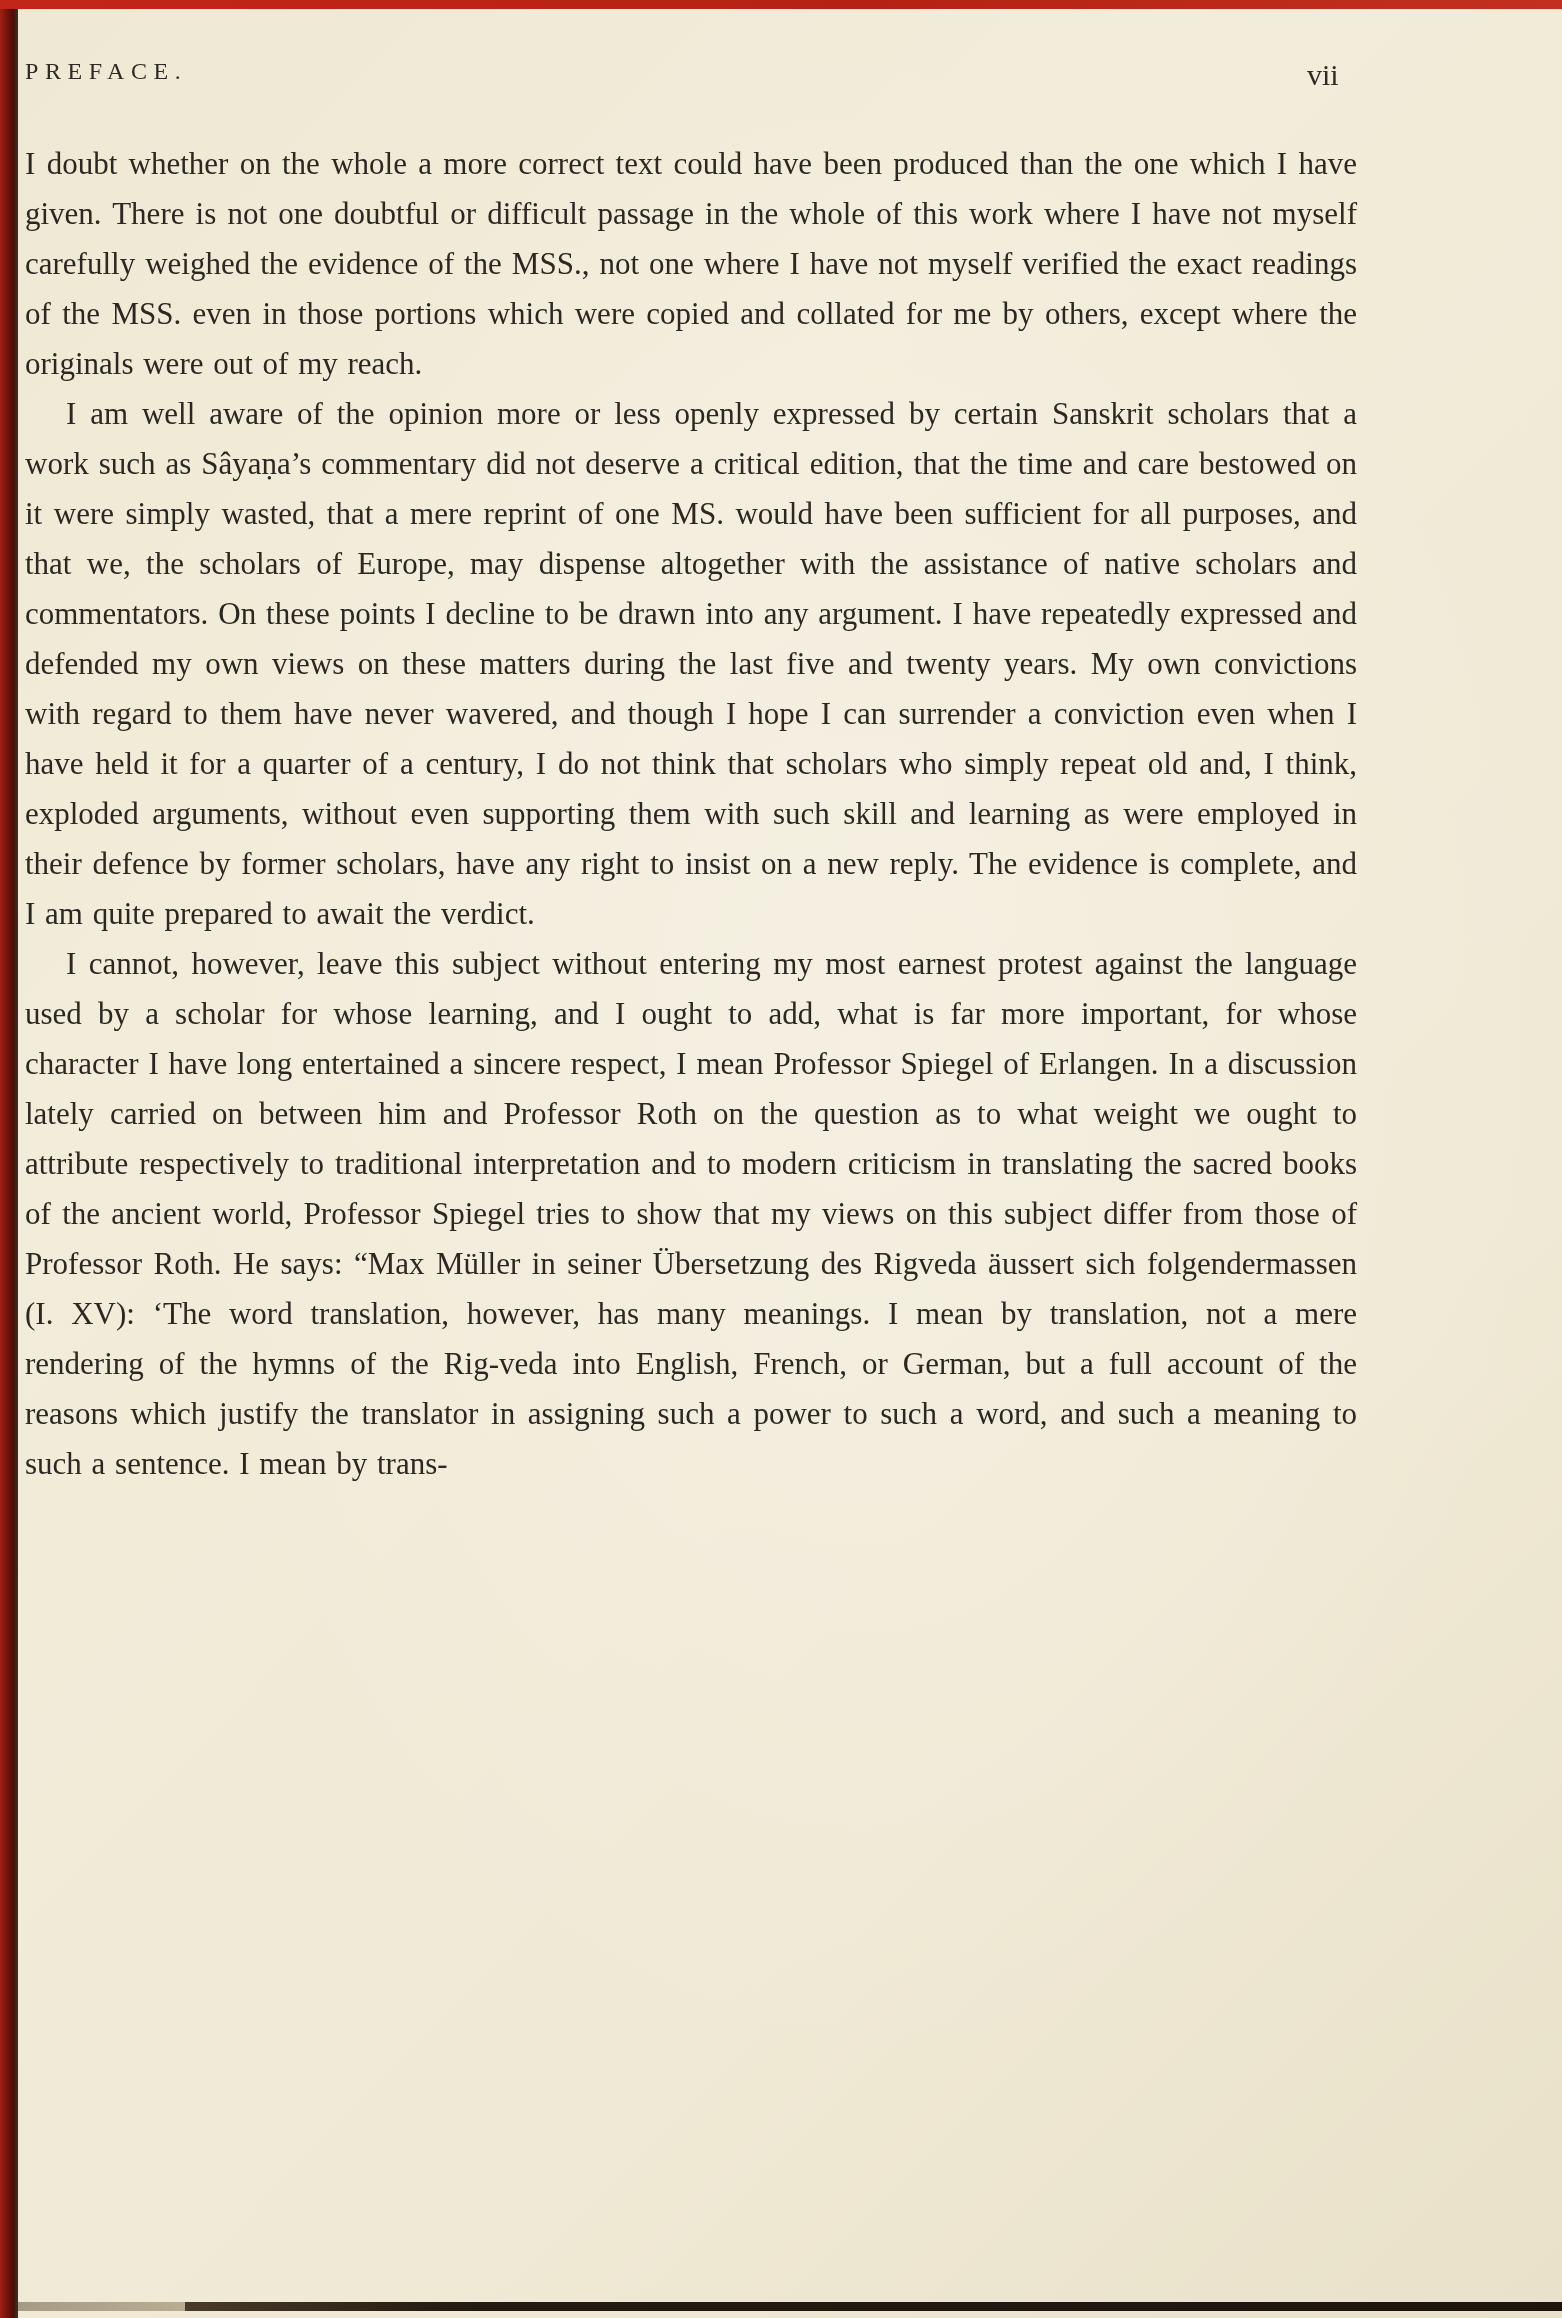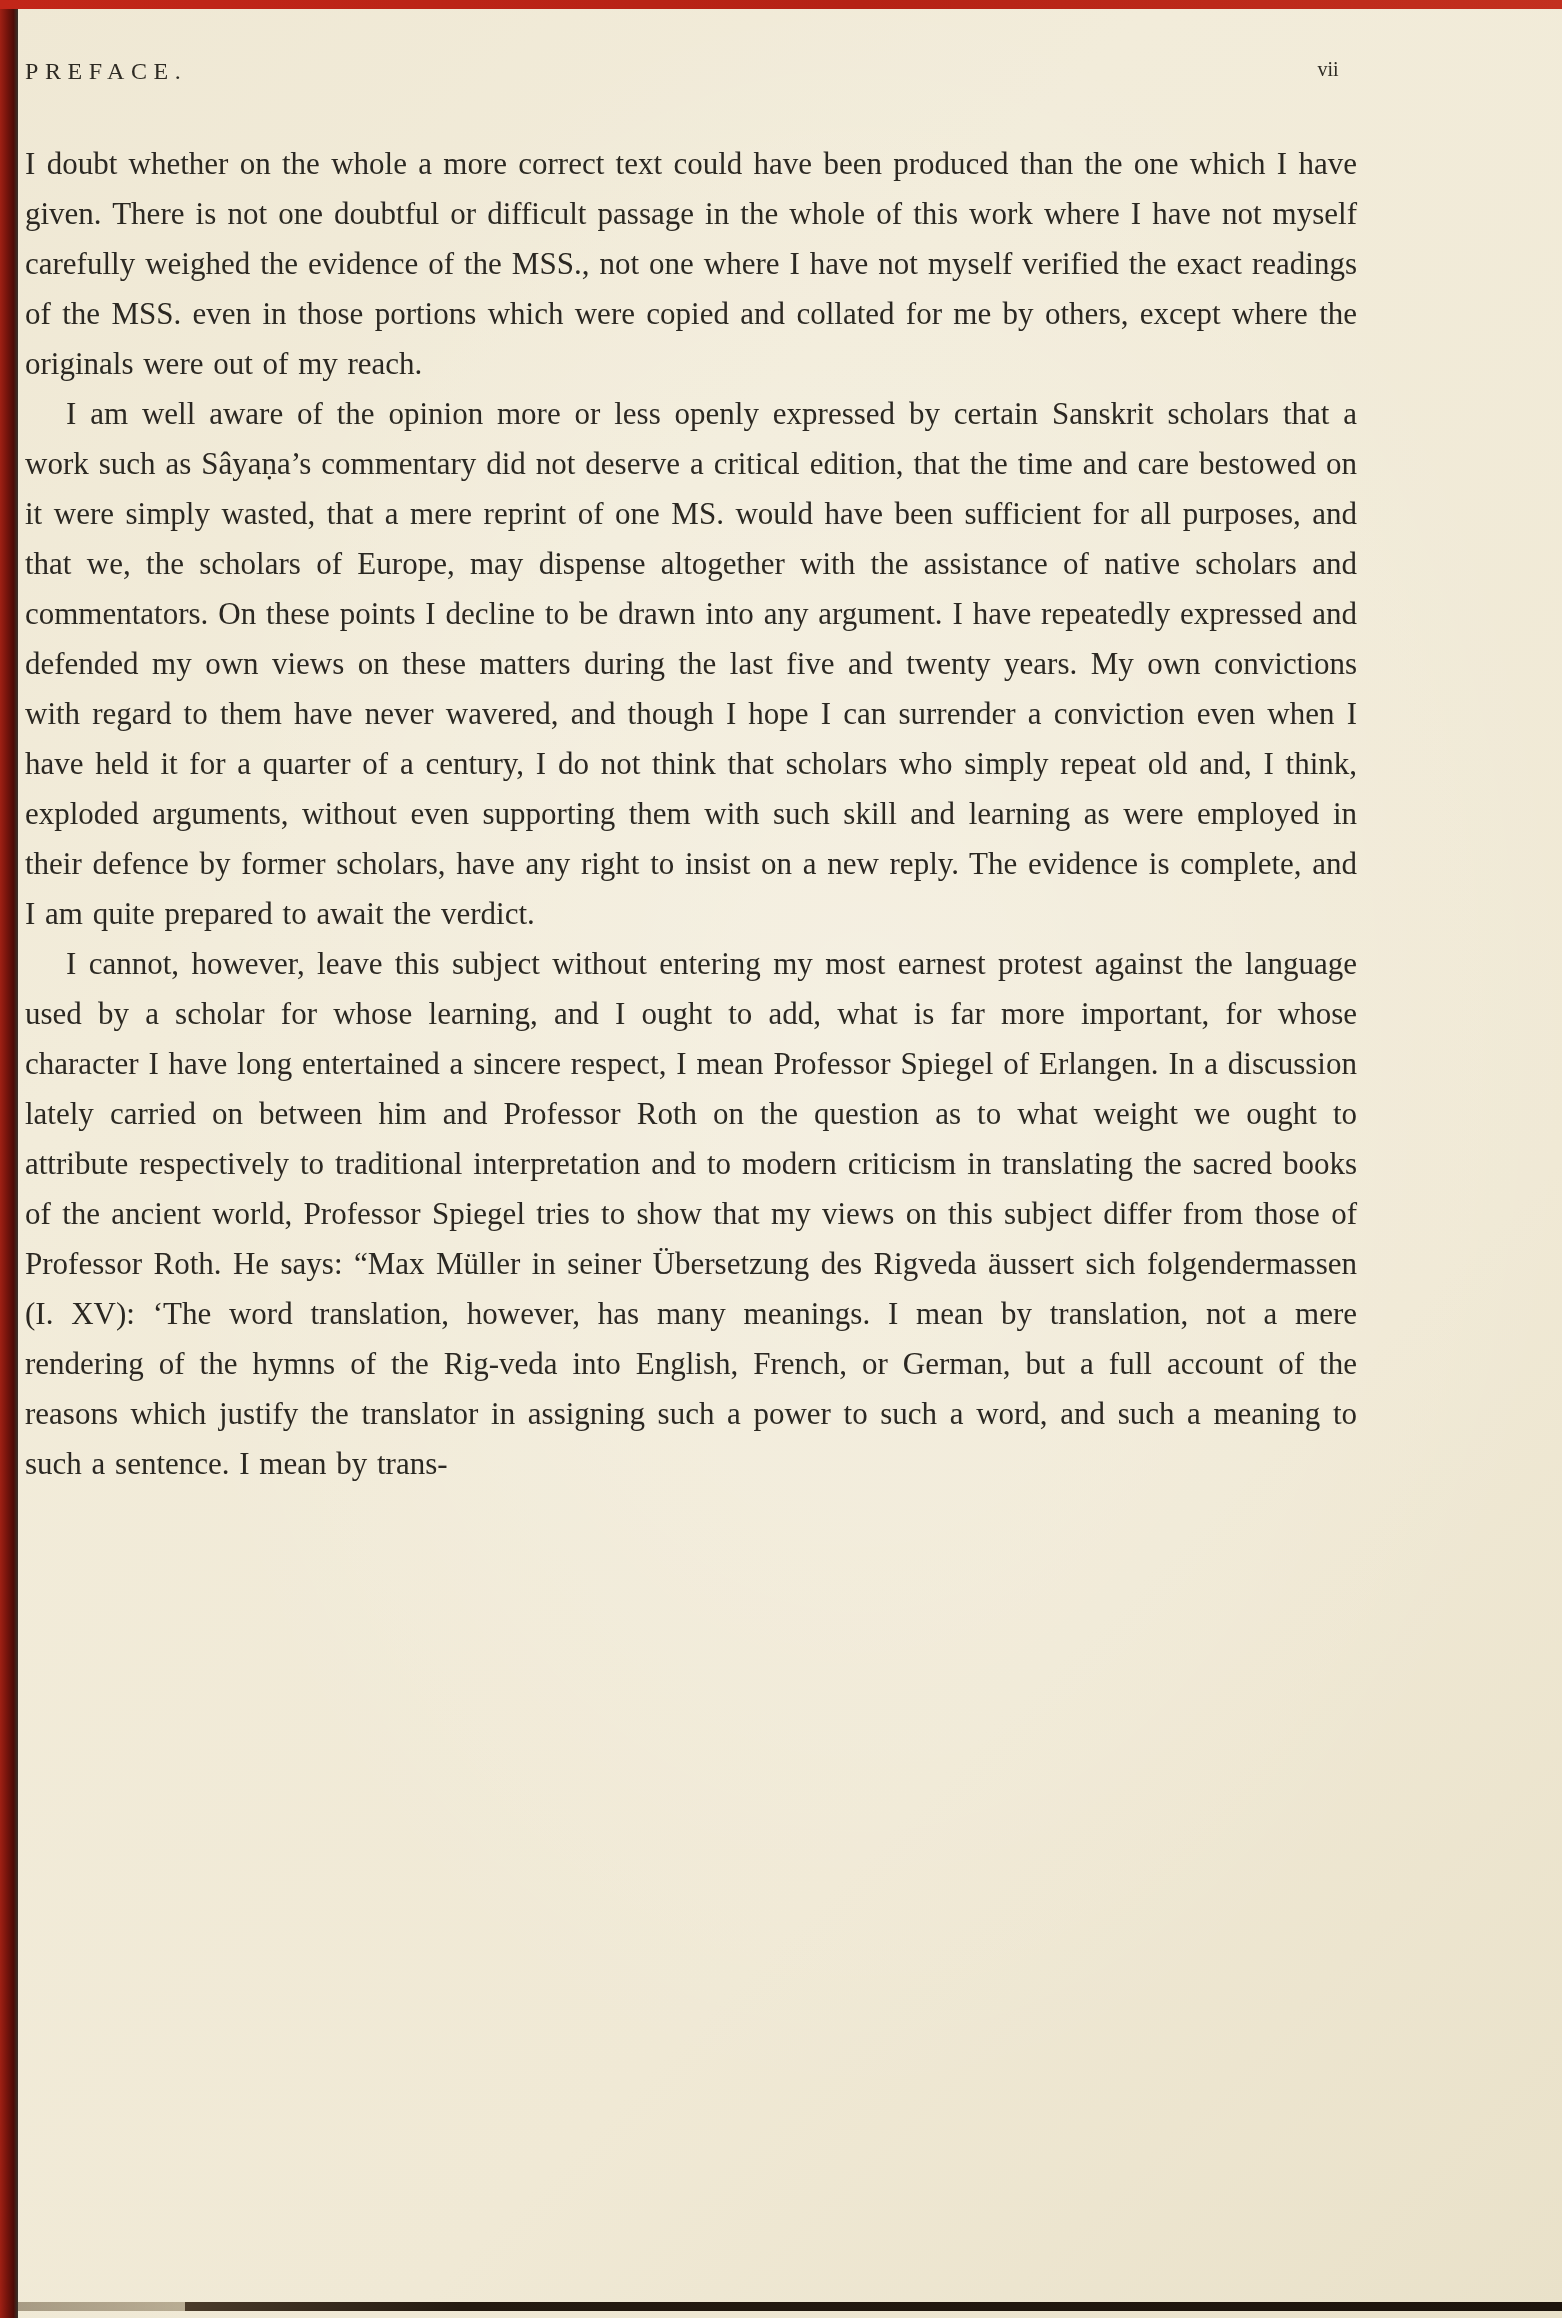--- a/index.html
+++ b/index.html
@@ -68,21 +68,21 @@
     left: 0; right: 0;
     text-align: left;
     font-size: 24px;
     letter-spacing: 6.6px;
     color: #2e2b24;
   }
   .page-number {
     position: absolute;
     right: 18.4px;
     top: 0;
-    font-size: 20px;
+    font-size: 30px;
     color: #2e2b24;
   }
 
   .body-text p {
     margin: 0;
     font-size: 31px;
     line-height: 50px;
     text-align: justify;
     word-spacing: 2px;
     color: #2b2822;

